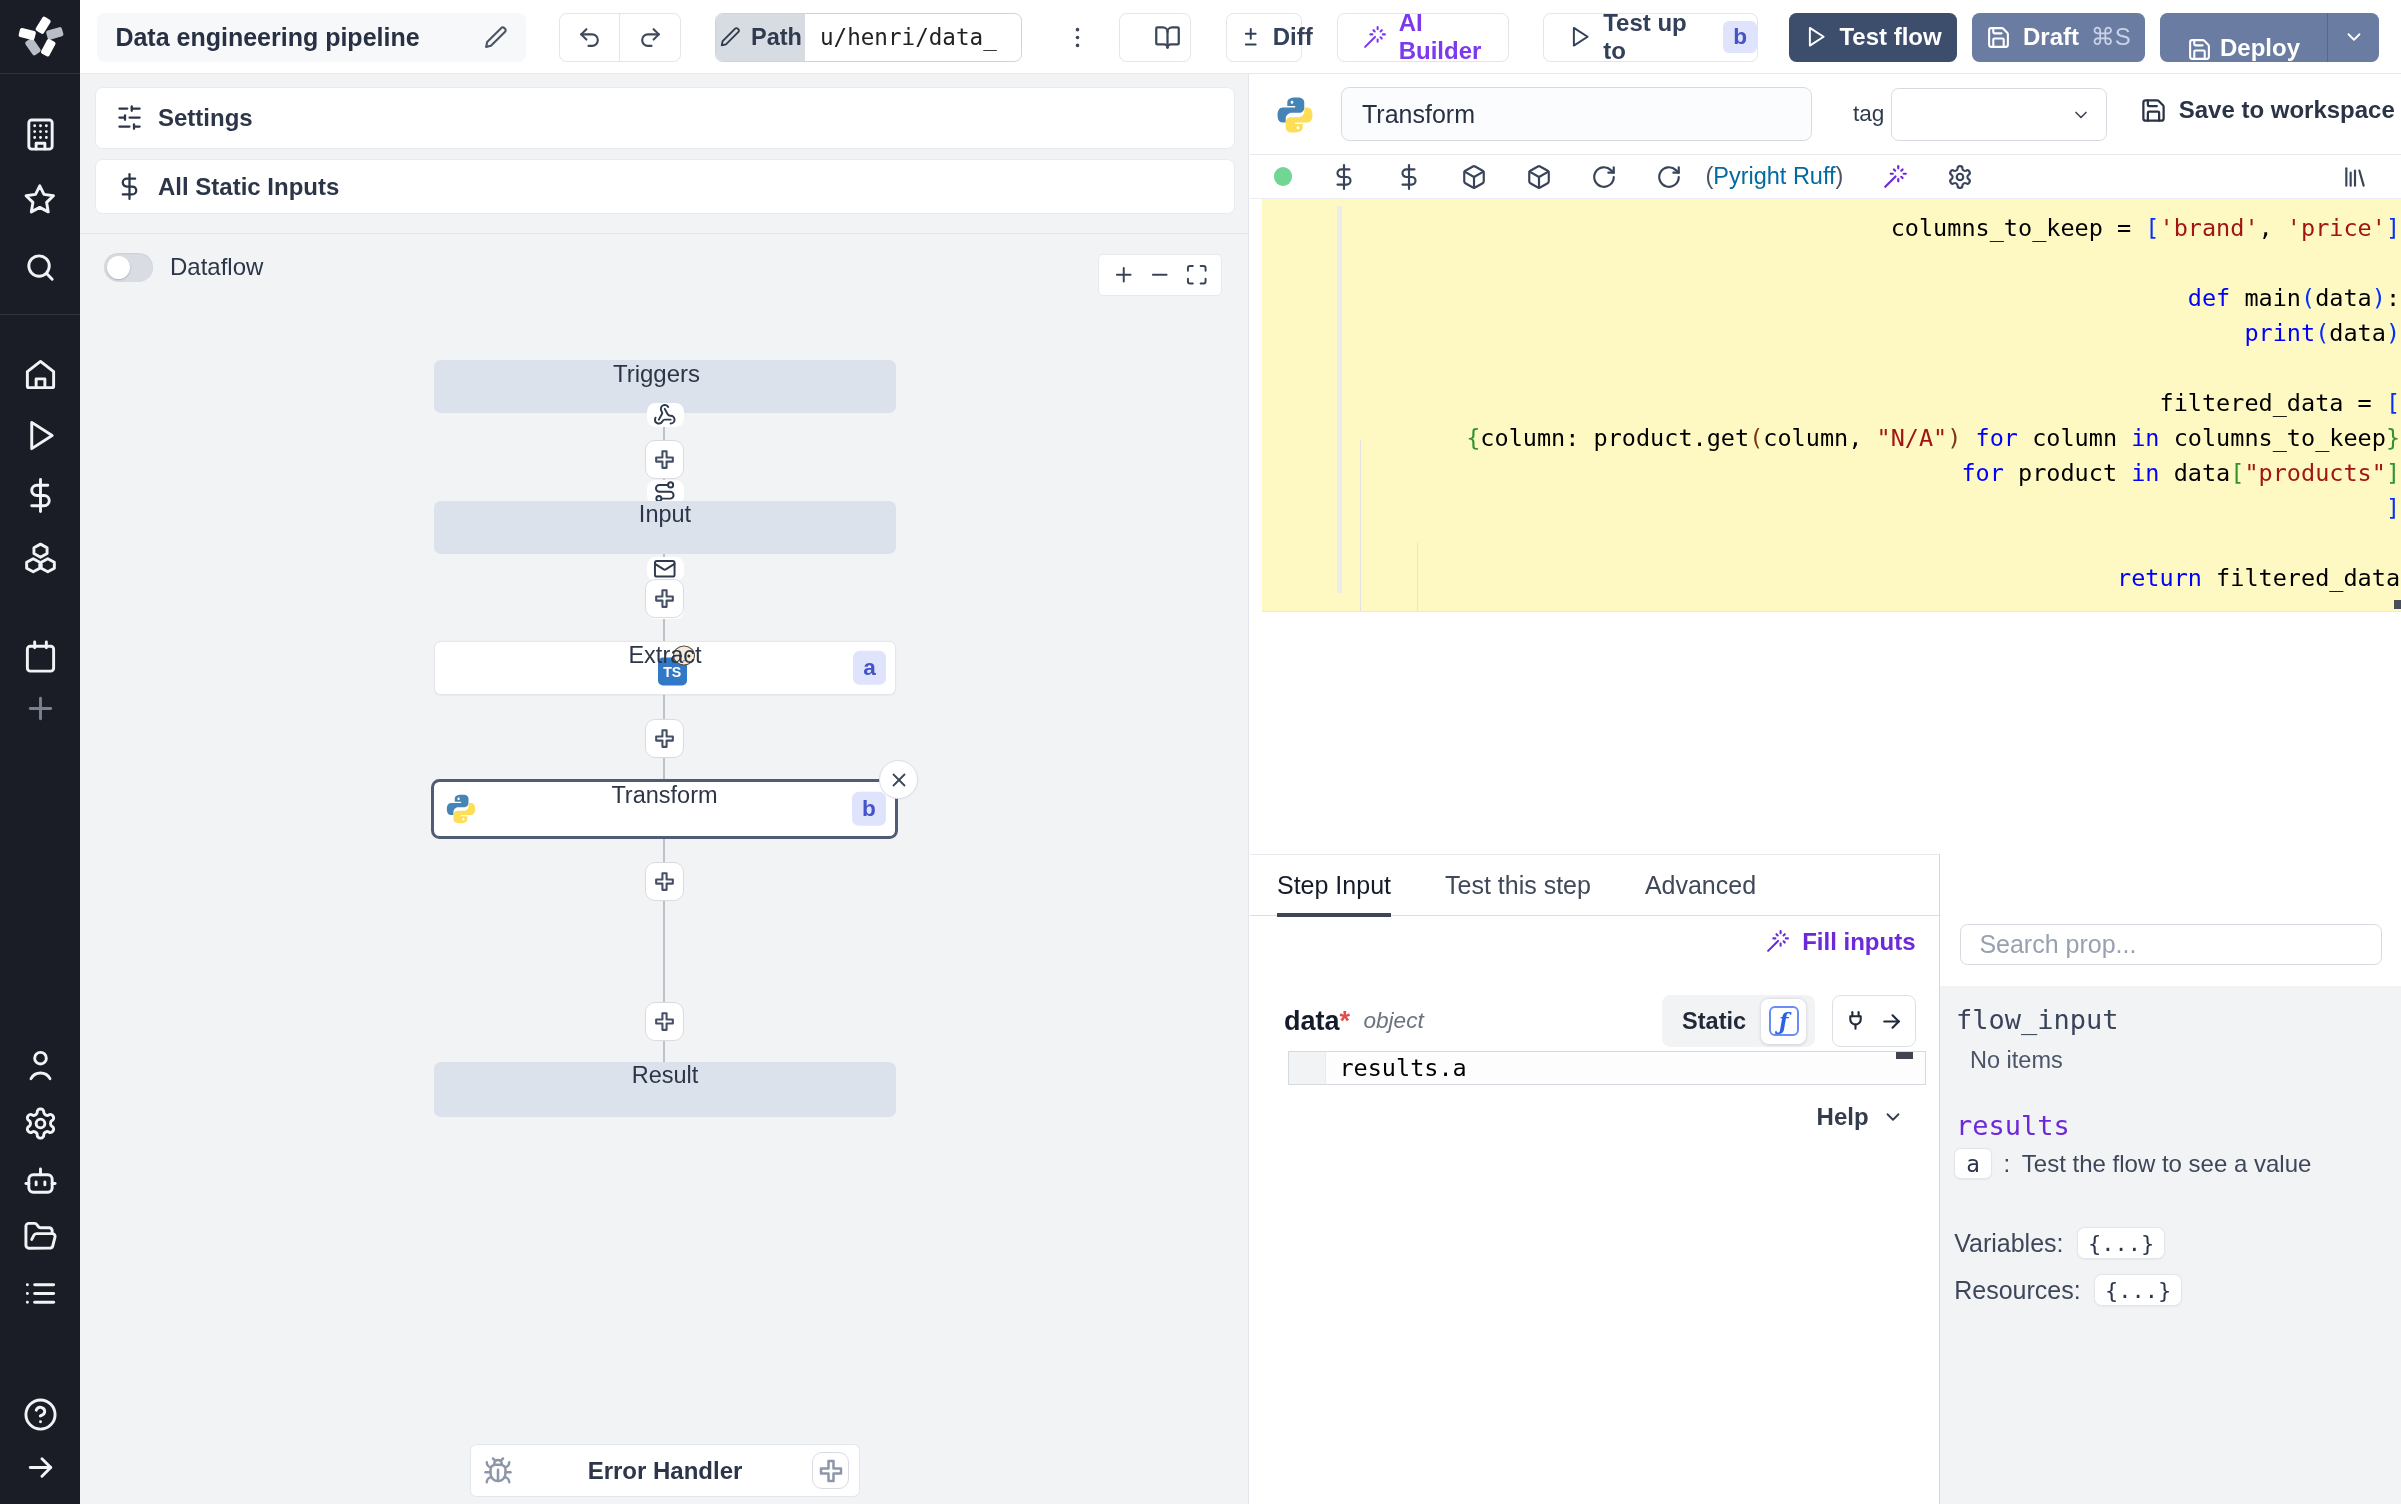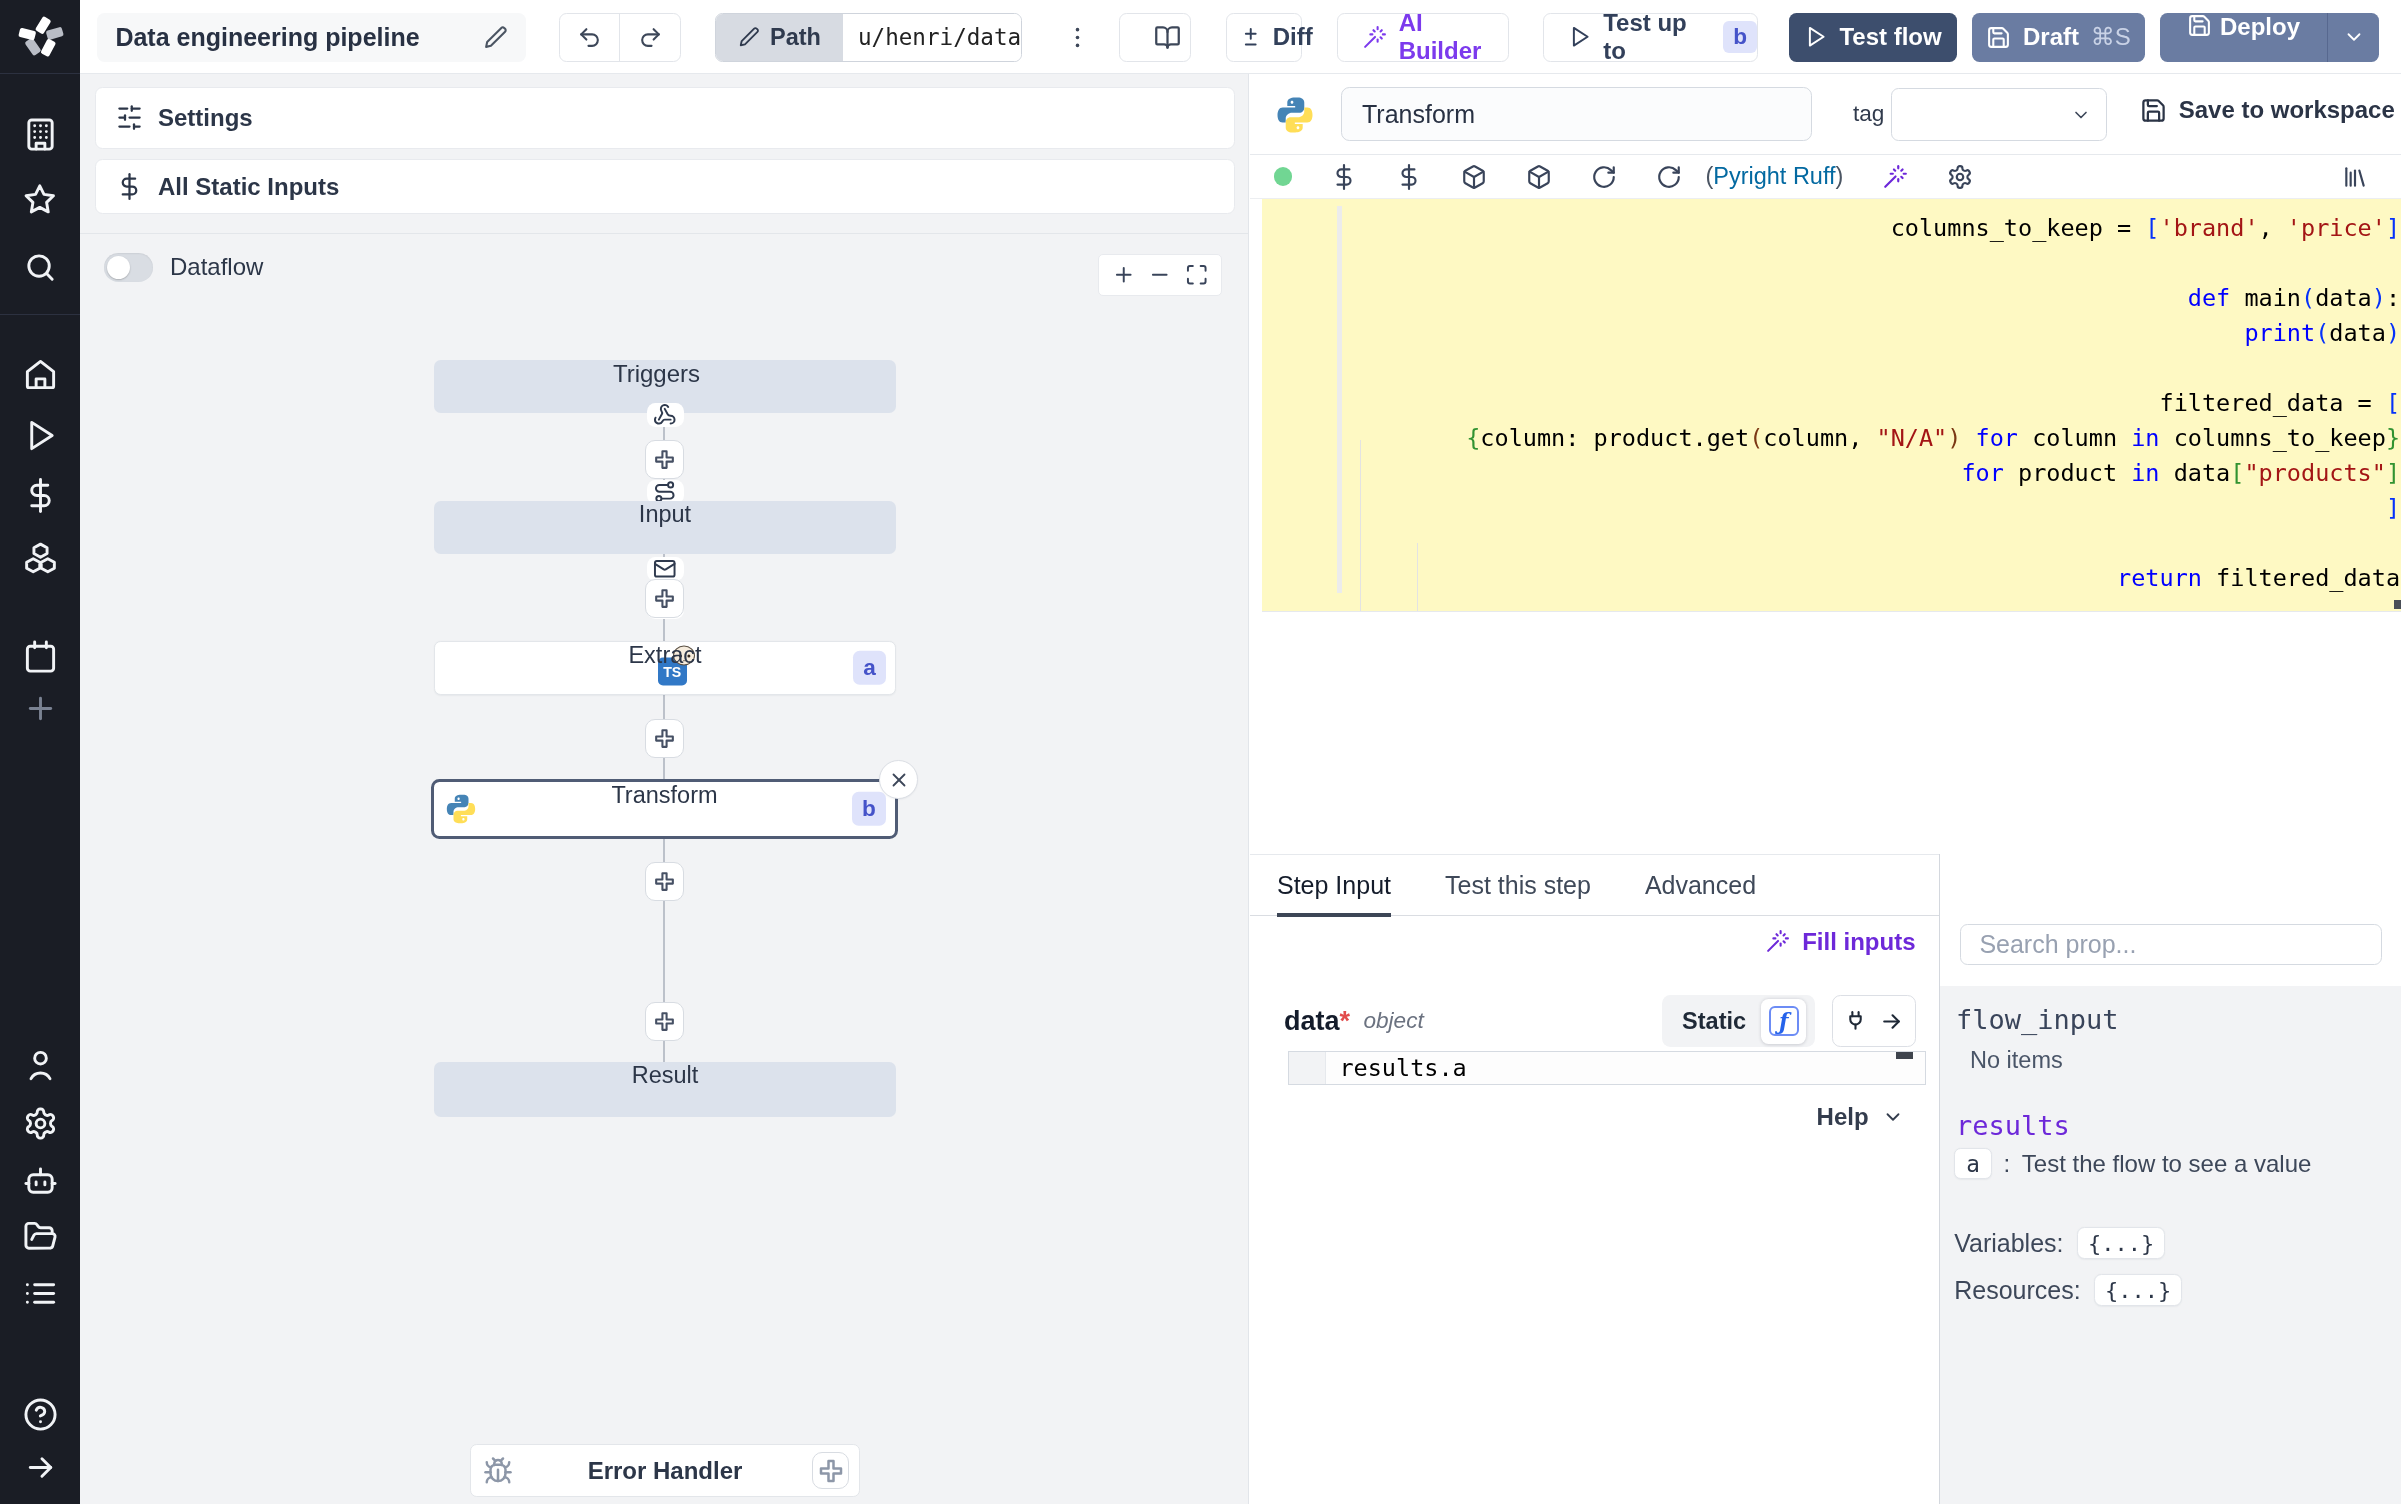--- a/index.html
+++ b/index.html
@@ -20,33 +20,33 @@
 
   
   #topbar { position:absolute; left:80px; top:0; width:2322px; height:74px; background:#fff; border-bottom:0.8px solid #e6e9ed; z-index:20; }
   .tb { position:absolute; top:12.6px; height:49px; display:flex; align-items:center; border-radius:7.5px; font-size:23.5px; font-weight:600; color:#32405a; }
   .btn-w { background:#fff; border:0.8px solid #e2e5ea; justify-content:center;padding-left:24px; }
   #title-box { left:17px; width:429px; background:#f7f8f9; padding:0 18.4px; font-size:25px; color:#283143; justify-content:space-between; }
   #undo-redo { left:479px; width:122px; border:0.8px solid #e2e5ea; }
   #undo-redo .half { width:60px; height:100%; display:flex; align-items:center; justify-content:center; font-size:25px; color:#3d4759; }
   #undo-redo .half:first-child { border-right:0.8px solid #e2e5ea; }
   #path-grp { left:635px; width:307px; border:0.8px solid #cfd4dc; overflow:hidden; }
-  #path-grp .seg1 { background:#d7dbe2; height:100%; display:flex; align-items:center; gap:10px; padding:0 22px; font-size:23.5px; color:#2f3a4e; }
+  #path-grp .seg1 { background:#d7dbe2; height:100%; display:flex; align-items:center; gap:10px; padding:0 3px; font-size:23.5px; color:#2f3a4e; }
   #path-grp .seg2 { background:#fff; height:100%; display:flex; align-items:center; padding:0 15px; font-size:22.6px; font-weight:400; color:#222; }
   #kebab { left:979px; width:37px; justify-content:center; font-size:27px; color:#3d4759; }
   #book-btn { left:1039px; width:72px; font-size:27px; color:#3d4759; }
   #diff-btn { left:1146px; width:76px; gap:10px; font-size:24px; }
   #ai-btn { left:1257px; width:172px; gap:11.7px; color:#7c3aed; font-size:24px; }
   #testupto-btn { left:1463px; width:215px; gap:11.7px; font-size:24px; }
   .mini-badge { background:#dfe3fb; color:#4553c9; border-radius:5.9px; padding:3.4px 10px; font-size:22.6px; font-weight:600; }
   #testflow-btn { left:1709px; width:168px; background:#3d4e6d; color:#fff; gap:11.7px; justify-content:center; font-size:24px; }
   #draft-btn { left:1892px; width:173px; background:#6a7ca2; color:#fff; gap:11.7px; justify-content:center; font-size:24px; }
   #draft-btn .kbd { color:#c9d2e6; font-weight:500; }
   #deploy-btn { left:2080px; width:219px; background:#6a7ca2; color:#fff; font-size:24px; }
-  #deploy-btn .main { flex:1; display:flex; align-items:flex-start; justify-content:center; gap:8px; height:100%; }
+  #deploy-btn .main { flex:1; display:flex; align-items:flex-end; justify-content:center; gap:8px; height:100%; }
   #deploy-btn .caret { width:52px; height:100%; display:flex; align-items:center; justify-content:center; border-left:0.8px solid #57688f; font-size:22px; }
 
   
   #flow { position:absolute; left:80px; top:74px; width:1169px; height:1431px; background:#f2f3f5; border-right:0.8px solid #e2e5ea; overflow:hidden; }
   .card { position:absolute; left:15px; width:1140px; background:#fff; border:0.8px solid #e8eaee; border-radius:7.5px; display:flex; align-items:center; gap:15px; padding:0 20px; font-size:24px; font-weight:700; color:#2c3648; }
   #card-settings { top:12.6px; height:62px; }
   #card-static { top:85px; height:55px; }
   .card .ic { font-size:27px; color:#2c3648; }
   #flow-div { position:absolute; left:0; top:159px; width:1169px; height:0.8px; background:#e3e6ea; }
   #dataflow-row { position:absolute; left:24px; top:179px; display:flex; align-items:center; gap:17px; }

